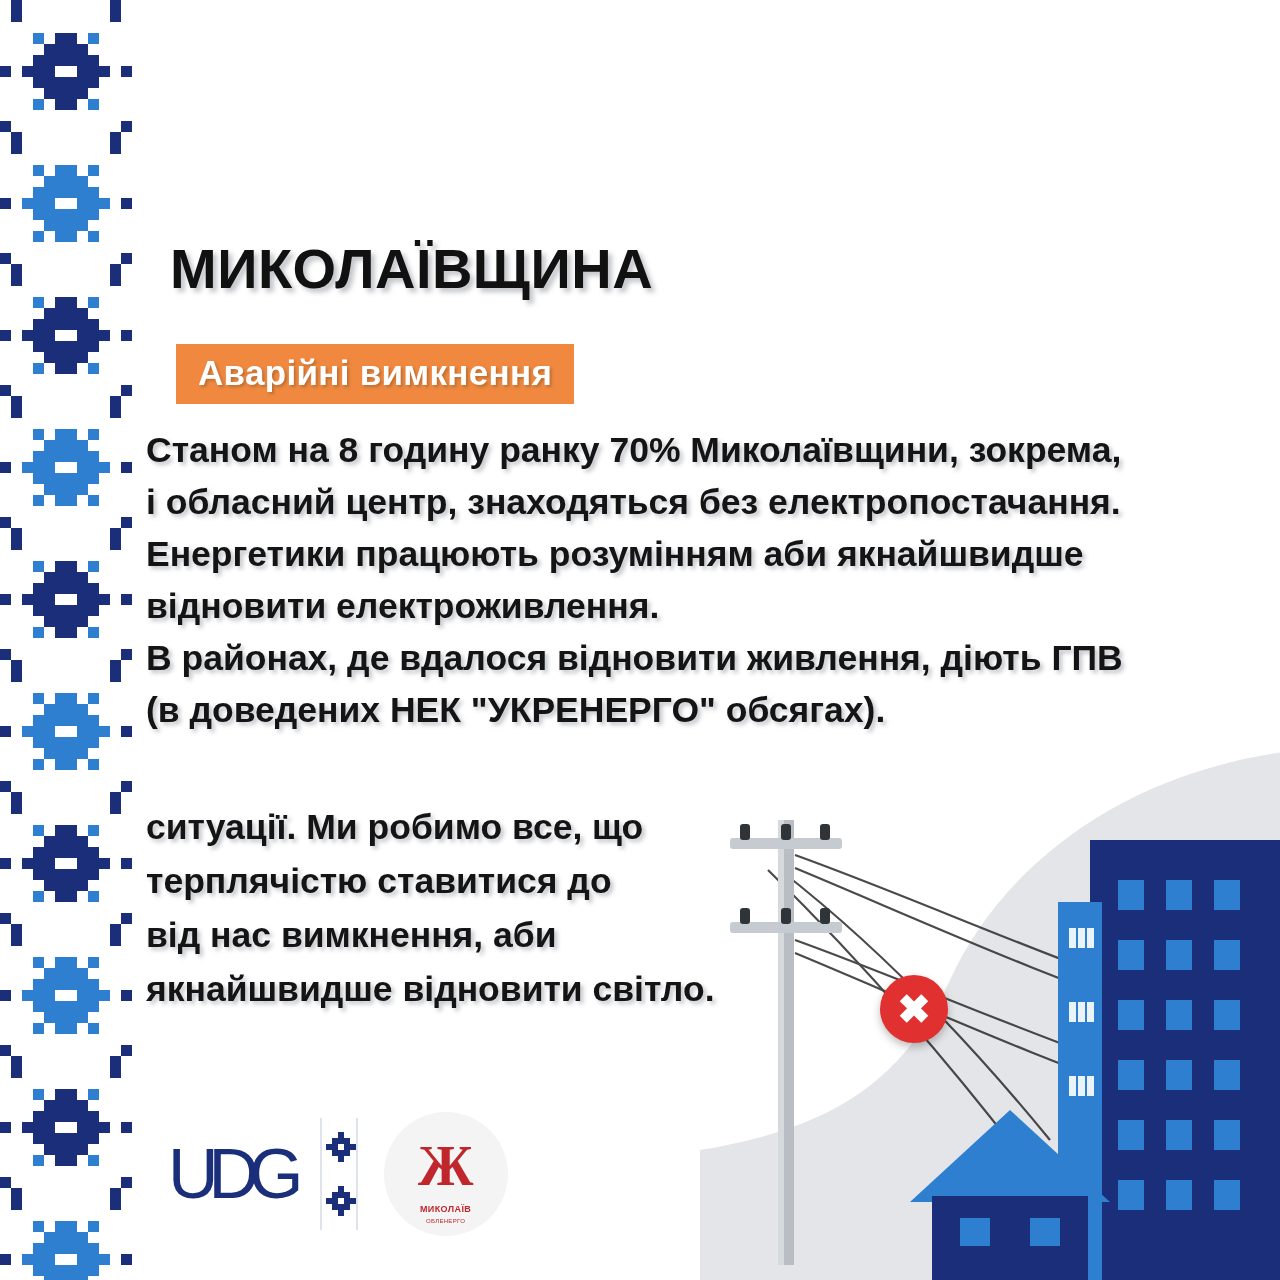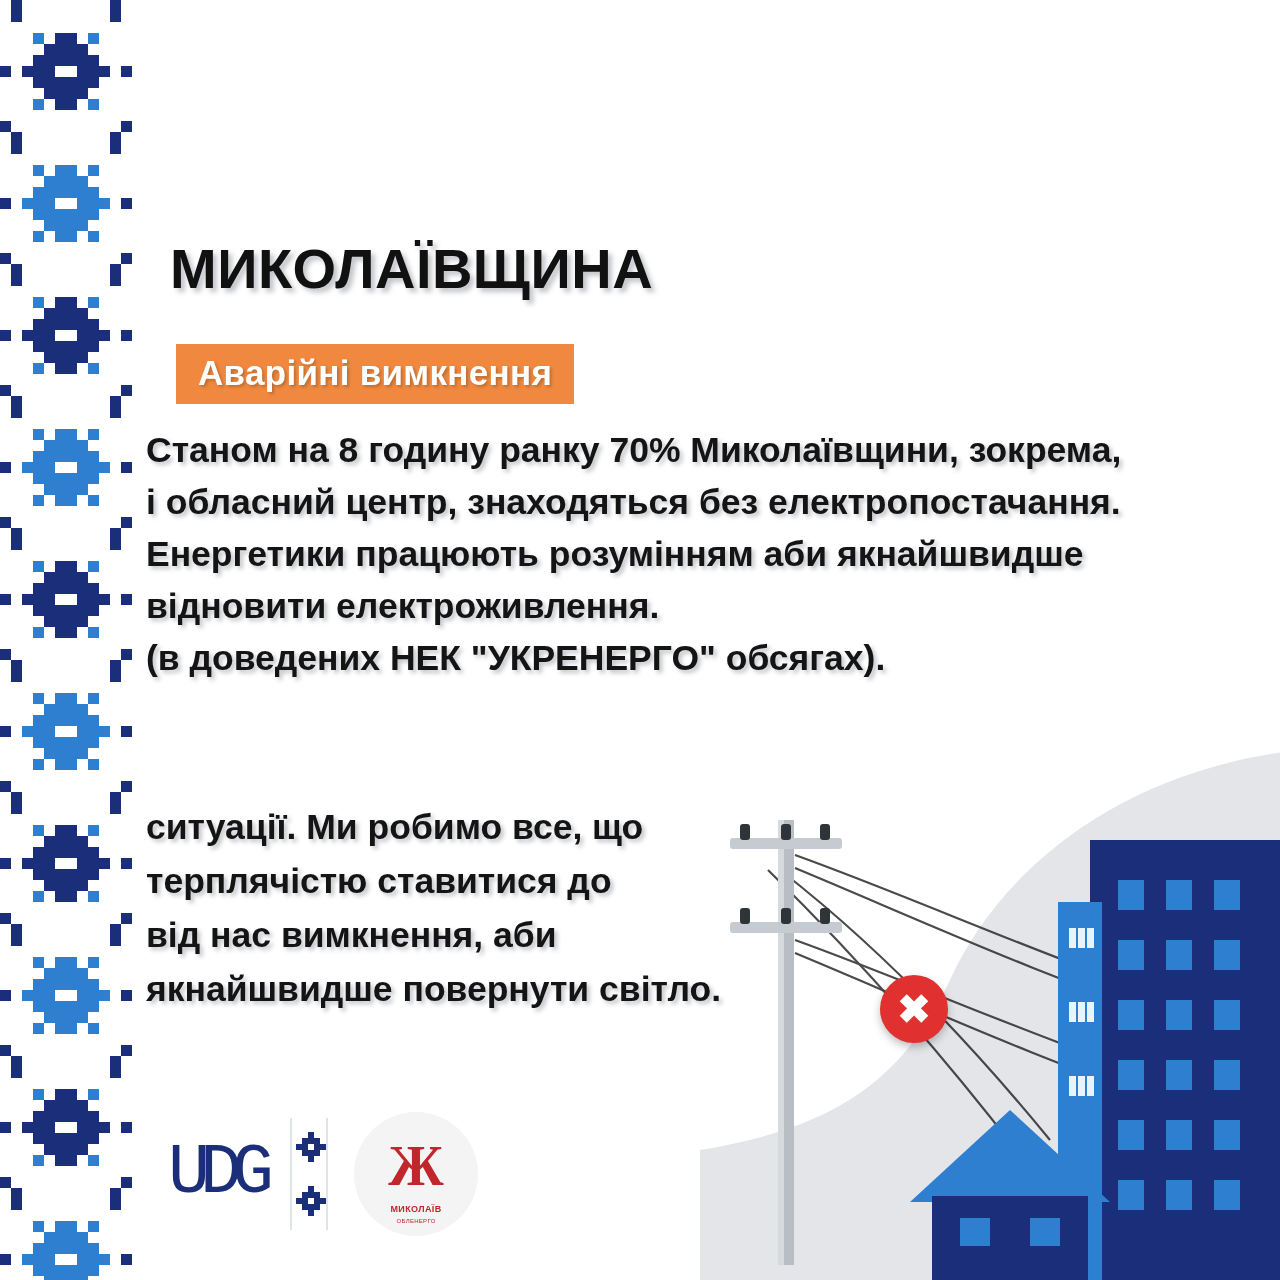--- a/index.html
+++ b/index.html
@@ -110,21 +110,21 @@
   
   .logos {
     position: absolute;
     left: 168px;
     top: 1112px;
     display: flex;
     align-items: center;
     gap: 26px;
   }
   .logo-udg {
-    font-family: Liberation Mono, monospace;
+    font-family: Liberation Sans, sans-serif;
     font-size: 70px;
     color: #1b2e7a;
     letter-spacing: -10px;
     font-weight: normal;
     line-height: 1;
   }
   .logo-rushnyk {
     width: 34px;
     height: 112px;
     position: relative;
@@ -710,28 +710,29 @@
   <div class="err-badge">✖</div>
 
   <div class="region">МИКОЛАЇВЩИНА</div>
   <div class="badge">Аварійні вимкнення</div>
 
   <div class="body-text">
     <p>Станом на 8 годину ранку 70% Миколаївщини, зокрема,</p>
     <p>і обласний центр, знаходяться без електропостачання.</p>
     <p>Енергетики працюють розумінням аби якнайшвидше</p>
     <p>відновити електроживлення.</p>
+    <p>В районах, де вдалося відновити живлення, діють ГПВ</p>
     <p>(в доведених НЕК "УКРЕНЕРГО" обсягах).</p>
   </div>
 
   <div class="para2">
     <p>ситуації. Ми робимо все, що</p>
     <p>терплячістю ставитися до</p>
     <p>від нас вимкнення, аби</p>
-    <p>якнайшвидше повернути світло.</p>
+    <p>якнайшвидше відновити світло.</p>
   </div>
 
   <div class="logos">
     <div class="logo-udg">UDG</div>
     <div class="logo-rushnyk" id="rushnyk">
         <i class="rc" style="left:16px;top:14px;background:#1b2e7a"></i>
         <i class="rc" style="left:10px;top:20px;background:#1b2e7a"></i>
         <i class="rc" style="left:16px;top:20px;background:#1b2e7a"></i>
         <i class="rc" style="left:22px;top:20px;background:#1b2e7a"></i>
         <i class="rc" style="left:4px;top:26px;background:#1b2e7a"></i>

